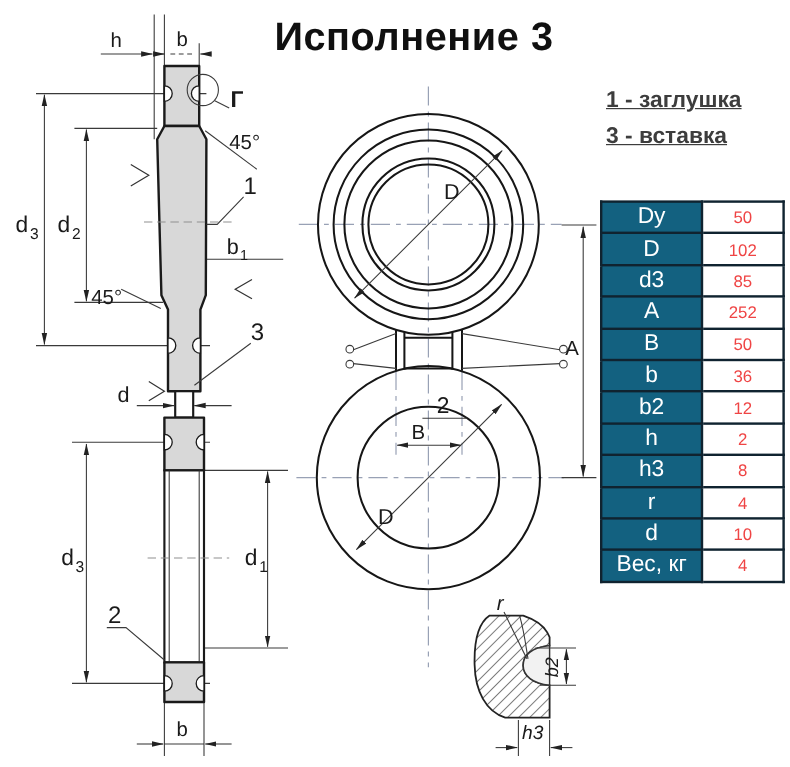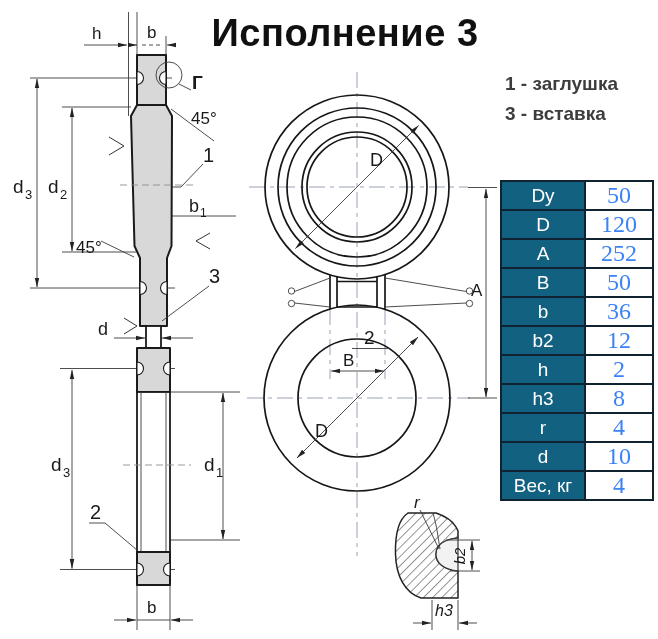--- a/index.html
+++ b/index.html
@@ -1,28 +1,28 @@
 <!DOCTYPE html>
 <html><head>
 <meta charset="utf-8">
 <style>
   html,body{margin:0;padding:0;background:#ffffff;}
   #stage{position:relative;width:658px;height:639px;background:#ffffff;overflow:hidden;
          font-family:"Liberation Sans",sans-serif;}
   #drawing-svg{position:absolute;left:0;top:0;}
   .page-title{position:absolute;left:180px;top:12px;width:330px;text-align:center;
-              font-size:38px;font-weight:bold;color:#101010;letter-spacing:.5px;}
-  .legend{position:absolute;left:505px;top:69px;font-size:19px;font-weight:bold;color:#3d3d3d;}
+              font-size:33px;font-weight:bold;color:#101010;letter-spacing:.5px;}
+  .legend{position:absolute;left:505px;top:69px;font-size:19px;font-weight:bold;color:#3d3d3d;text-decoration:underline;}
   .legend div{line-height:30px;white-space:nowrap;}
-  table.dim-table{position:absolute;left:500px;top:180px;border-collapse:collapse;
+  table.dim-table{position:absolute;left:500px;top:167px;border-collapse:collapse;
                   table-layout:fixed;}
   .dim-table td{border:2px solid #102330;text-align:center;vertical-align:middle;
                 height:24.4px;padding:0;}
   .dim-table td.p{width:82px;background:#136180;color:#ffffff;font-size:19px;}
-  .dim-table td.v{width:66px;background:#ffffff;color:#3b82f6;font-size:24px;font-family:Liberation Serif, serif;}
+  .dim-table td.v{width:66px;background:#ffffff;color:#ef4444;font-size:14px;}
   text{font-family:"Liberation Sans",sans-serif;fill:#1a1a1a;}
   .thin{stroke:#3a3a3a;stroke-width:0.9;fill:none;}
   .dash{stroke:#8f8f8f;stroke-width:0.9;fill:none;stroke-dasharray:7 4;}
   .cl{stroke:#98a1b5;stroke-width:1;fill:none;stroke-dasharray:16 5 4 5;}
   .outl{stroke:#1a1a1a;stroke-width:2;fill:#d8d8d8;stroke-linejoin:round;}
   .owhite{stroke:#1a1a1a;stroke-width:1.8;fill:#ffffff;}
   .circ{stroke:#161616;stroke-width:1.7;fill:none;}
   .notch{fill:#ffffff;stroke:#1a1a1a;stroke-width:1.1;}
   .weld{stroke:#333;stroke-width:1;fill:none;}
 </style>
@@ -39,21 +39,25 @@
   </div>
 
   <table class="dim-table">
     <tbody>
         <tr>
           <td class="p">Dy</td>
           <td class="v">50</td>
         </tr>
         <tr>
           <td class="p">D</td>
-          <td class="v">120</td>
+          <td class="v">102</td>
+        </tr>
+        <tr>
+          <td class="p">d3</td>
+          <td class="v">85</td>
         </tr>
         <tr>
           <td class="p">A</td>
           <td class="v">252</td>
         </tr>
         <tr>
           <td class="p">B</td>
           <td class="v">50</td>
         </tr>
         <tr>

